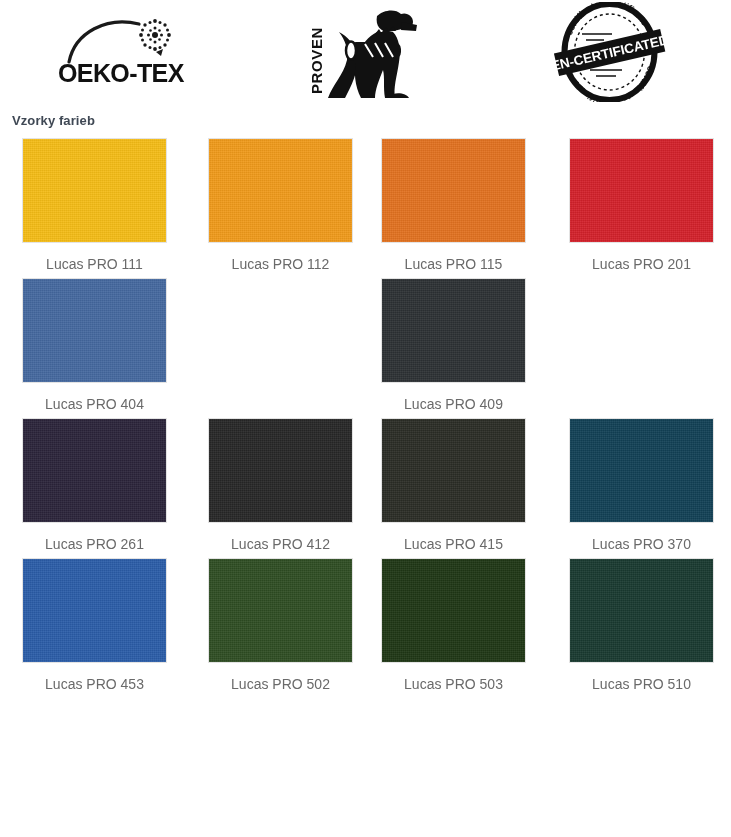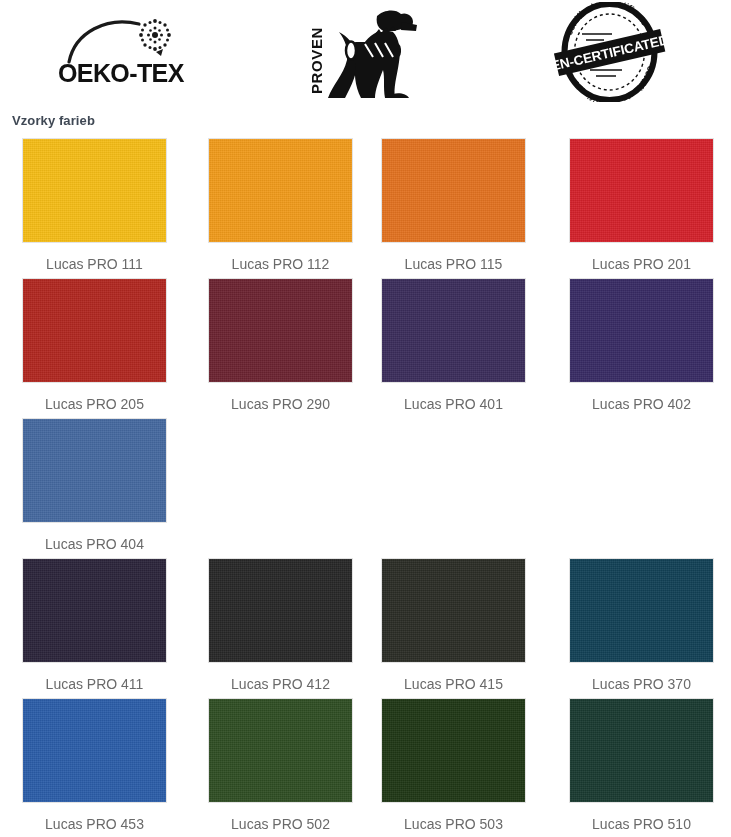--- a/index.html
+++ b/index.html
@@ -214,46 +214,32 @@
         <div class="swatch-chip" style="background-color: rgb(226, 113, 31);"></div>
         <div class="swatch-label" style="color: rgb(106, 106, 106);">Lucas PRO 115</div>
       </div>
       <div class="swatch-cell col-3">
         <div class="swatch-chip" style="background-color: rgb(211, 32, 42);"></div>
         <div class="swatch-label" style="color: rgb(106, 106, 106);">Lucas PRO 201</div>
       </div>
     </div>
     <div class="swatch-row">
       <div class="swatch-cell col-0">
-        <div class="swatch-chip" style="background-color: rgb(176, 38, 31);"></div>
-        <div class="swatch-label" style="color: rgb(106, 106, 106);">Lucas PRO 205</div>
-      </div>
-      <div class="swatch-cell col-1">
-        <div class="swatch-chip" style="background-color: rgb(107, 34, 48);"></div>
-        <div class="swatch-label" style="color: rgb(106, 106, 106);">Lucas PRO 290</div>
-      </div>
-      <div class="swatch-cell col-2">
-        <div class="swatch-chip" style="background-color: rgb(58, 44, 90);"></div>
-        <div class="swatch-label" style="color: rgb(106, 106, 106);">Lucas PRO 401</div>
-      </div>
-      <div class="swatch-cell col-3">
-        <div class="swatch-chip" style="background-color: rgb(55, 42, 99);"></div>
-        <div class="swatch-label" style="color: rgb(106, 106, 106);">Lucas PRO 402</div>
-      </div>
-    </div>
-    <div class="swatch-row">
-      <div class="swatch-cell col-0">
         <div class="swatch-chip" style="background-color: rgb(68, 104, 159);"></div>
         <div class="swatch-label" style="color: rgb(106, 106, 106);">Lucas PRO 404</div>
       </div>
+      <div class="swatch-cell col-2">
+        <div class="swatch-chip" style="background-color: rgb(44, 48, 51);"></div>
+        <div class="swatch-label" style="color: rgb(106, 106, 106);">Lucas PRO 409</div>
+      </div>
     </div>
     <div class="swatch-row">
       <div class="swatch-cell col-0">
         <div class="swatch-chip" style="background-color: rgb(42, 35, 57);"></div>
-        <div class="swatch-label" style="color: rgb(106, 106, 106);">Lucas PRO 411</div>
+        <div class="swatch-label" style="color: rgb(106, 106, 106);">Lucas PRO 261</div>
       </div>
       <div class="swatch-cell col-1">
         <div class="swatch-chip" style="background-color: rgb(38, 38, 38);"></div>
         <div class="swatch-label" style="color: rgb(106, 106, 106);">Lucas PRO 412</div>
       </div>
       <div class="swatch-cell col-2">
         <div class="swatch-chip" style="background-color: rgb(42, 44, 37);"></div>
         <div class="swatch-label" style="color: rgb(106, 106, 106);">Lucas PRO 415</div>
       </div>
       <div class="swatch-cell col-3">

